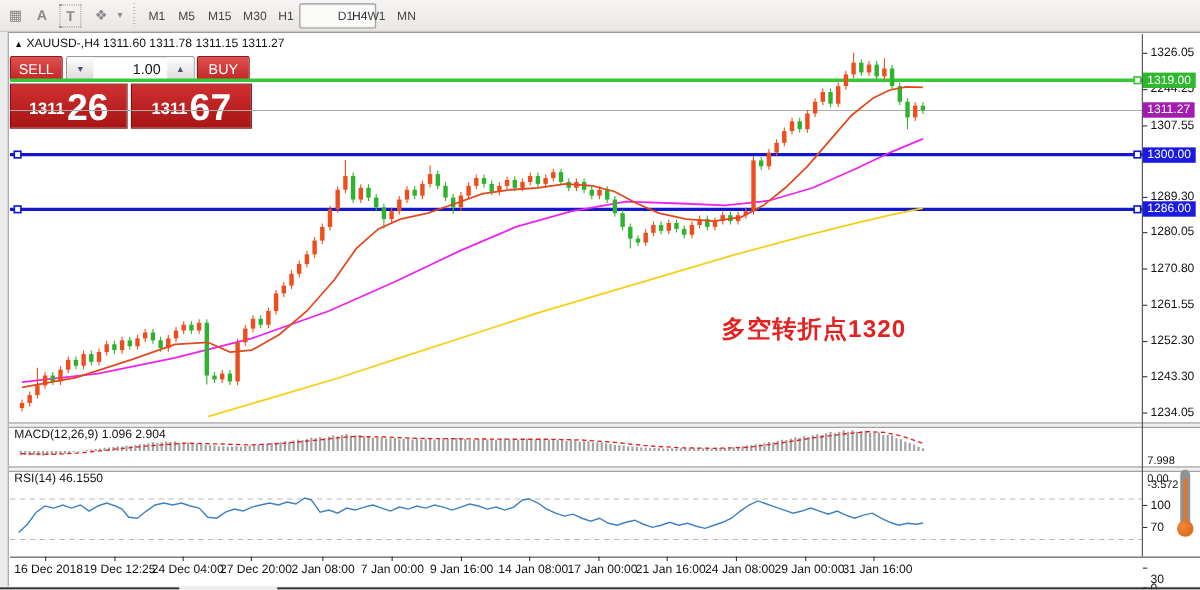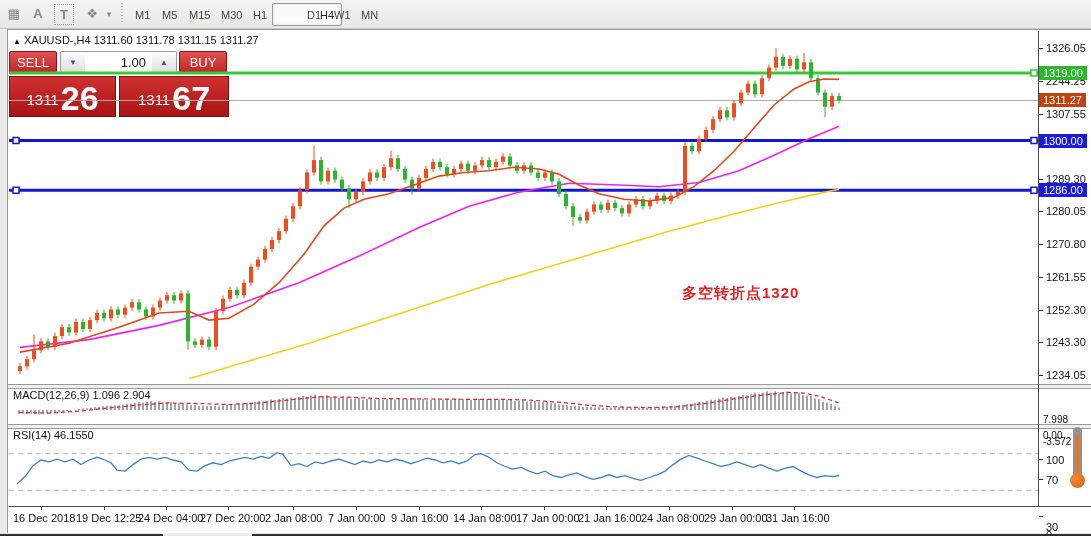--- a/index.html
+++ b/index.html
@@ -20,36 +20,36 @@
        border-left:1px solid #9a9a9a;border-top:1px solid #9a9a9a;}
   .vaxis{position:absolute;width:0;border-left:1px solid #4a4a4a;}
   .sep{position:absolute;left:0;width:1084px;height:3px;background:#efefef;
        border-top:1px solid #9a9a9a;border-bottom:1px solid #9a9a9a;}
   .axlabel{position:absolute;font-size:11px;color:#111;white-space:nowrap;}
   .axtick{position:absolute;width:4px;height:0;border-top:1px solid #333;}
   .badge{position:absolute;font-size:11px;color:#fff;padding:0 4px;height:14px;line-height:14px;white-space:nowrap;}
   .timelabel{position:absolute;font-size:11px;color:#111;white-space:nowrap;top:482px;}
   .timetick{position:absolute;width:0;height:4px;border-left:1px solid #333;top:476px;}
   #header{position:absolute;left:5px;top:4px;font-size:11px;color:#111;white-space:nowrap;}
-  #annotation{position:absolute;font-size:15px;font-weight:bold;letter-spacing:1px;margin-left:26px;}
+  #annotation{position:absolute;font-size:22px;font-weight:bold;letter-spacing:1px;}
   .paneltitle{position:absolute;left:5px;font-size:11px;color:#111;white-space:nowrap;}
   
   #tradepanel{position:absolute;left:1px;top:21px;width:220px;}
   .tp-btn{position:absolute;height:21px;color:#fff;font-size:13px;display:flex;align-items:center;
     justify-content:center;background:linear-gradient(#e05050,#c22525);border:1px solid #8f1414;border-radius:2px;}
   #vol-box{position:absolute;left:51px;top:0;width:115px;height:21px;background:#fff;
     border:1px solid #9a9a9a;border-radius:2px;display:flex;}
   .spin{width:24px;height:100%;display:flex;align-items:center;justify-content:center;
     background:linear-gradient(#fdfdfd,#dddcda);font-size:8px;color:#44537a;}
   #vol-val{flex:1;display:flex;align-items:center;justify-content:flex-end;padding-right:6px;
     font-size:13px;color:#111;}
   .bigquote{position:absolute;top:25px;height:38px;width:105px;color:#fff;
     background:linear-gradient(#d03030,#a81414);border:1px solid #7d0f0f;
     display:flex;align-items:flex-end;justify-content:center;padding-bottom:1px;}
-  .bq-prefix{font-size:15px;font-weight:normal;line-height:30px;margin-right:2px;}
+  .bq-prefix{font-size:15px;font-weight:bold;line-height:30px;margin-right:2px;}
   .bq-major{font-size:34px;line-height:34px;font-weight:bold;}
   
   #thermo{position:absolute;}
   #thermo .track{position:absolute;left:3px;top:0;width:9px;height:52px;background:#8e9196;border-radius:5px;}
   #thermo .stem{position:absolute;left:6px;top:8px;width:3px;height:44px;background:#e8731f;}
   #thermo .bulb{position:absolute;left:0;top:46px;width:15px;height:15px;border-radius:50%;
     background:radial-gradient(circle at 35% 35%,#f08a3a,#d95f10);}
   
   .botstrip{position:absolute;top:534px;height:2px;background:#2f2f2f;}
   svg{position:absolute;shape-rendering:crispEdges;}
@@ -598,21 +598,21 @@
       <div class="axlabel" style="left: 1038px; top: 208px;">1270.80</div>
       <div class="axtick" style="left: 1031px; top: 247px;"></div>
       <div class="axlabel" style="left: 1038px; top: 241px;">1261.55</div>
       <div class="axtick" style="left: 1031px; top: 280px;"></div>
       <div class="axlabel" style="left: 1038px; top: 274px;">1252.30</div>
       <div class="axtick" style="left: 1031px; top: 312px;"></div>
       <div class="axlabel" style="left: 1038px; top: 306px;">1243.30</div>
       <div class="axtick" style="left: 1031px; top: 345px;"></div>
       <div class="axlabel" style="left: 1038px; top: 339px;">1234.05</div>
       <div class="badge" style="left: 1031px; top: 36px; background: rgb(46, 184, 46); text-align: center;">1319.00</div>
-      <div class="badge" style="left: 1031px; top: 63px; background: #c2410c;">1311.27</div>
+      <div class="badge" style="left: 1031px; top: 63px; background: #a21caf;">1311.27</div>
       <div class="badge" style="left: 1031px; top: 104px; background: rgb(26, 26, 224);">1300.00</div>
       <div class="badge" style="left: 1031px; top: 153px; background: rgb(26, 26, 224);">1286.00</div>
       <div class="axlabel" style="left: 1035px; top: 384px; font-size: 10px;">7.998</div>
       <div class="axlabel" style="left: 1035px; top: 400px; font-size: 10px;">0.00</div>
       <div class="axlabel" style="left: 1035px; top: 406px; font-size: 10px;">-3.572</div>
       <div class="axtick" style="left: 1031px; top: 429px;"></div>
       <div class="axlabel" style="left: 1038px; top: 424px;">100</div>
       <div class="axtick" style="left: 1031px; top: 449px;"></div>
       <div class="axlabel" style="left: 1038px; top: 444px;">70</div>
       <div class="axtick" style="left: 1031px; top: 486px;"></div>

